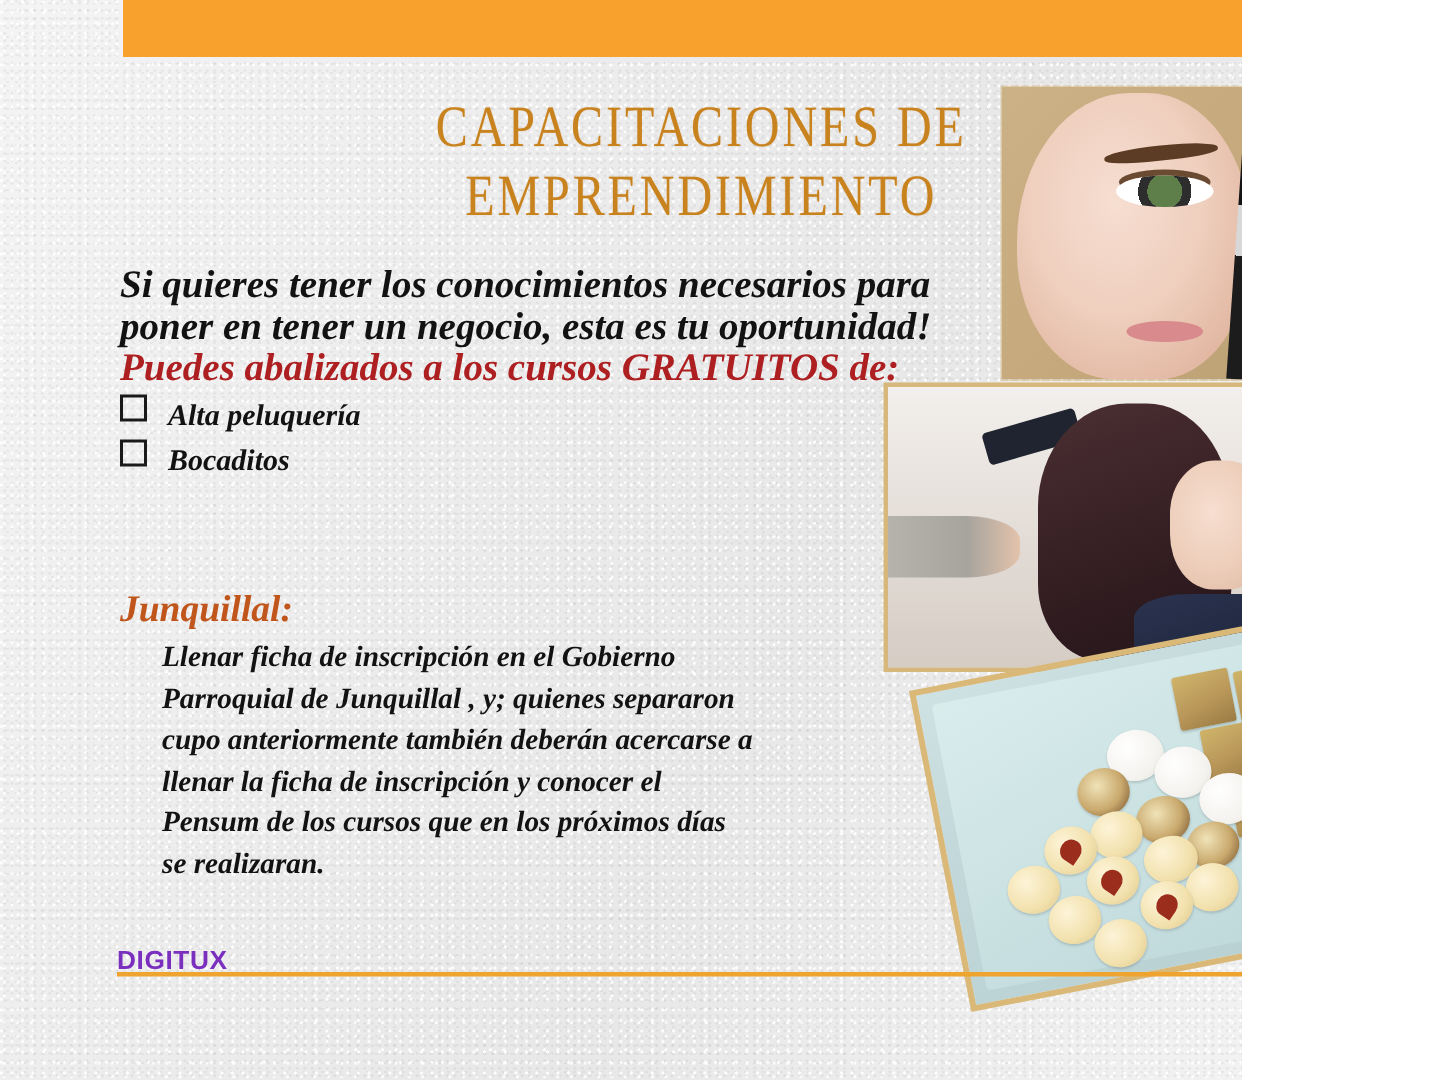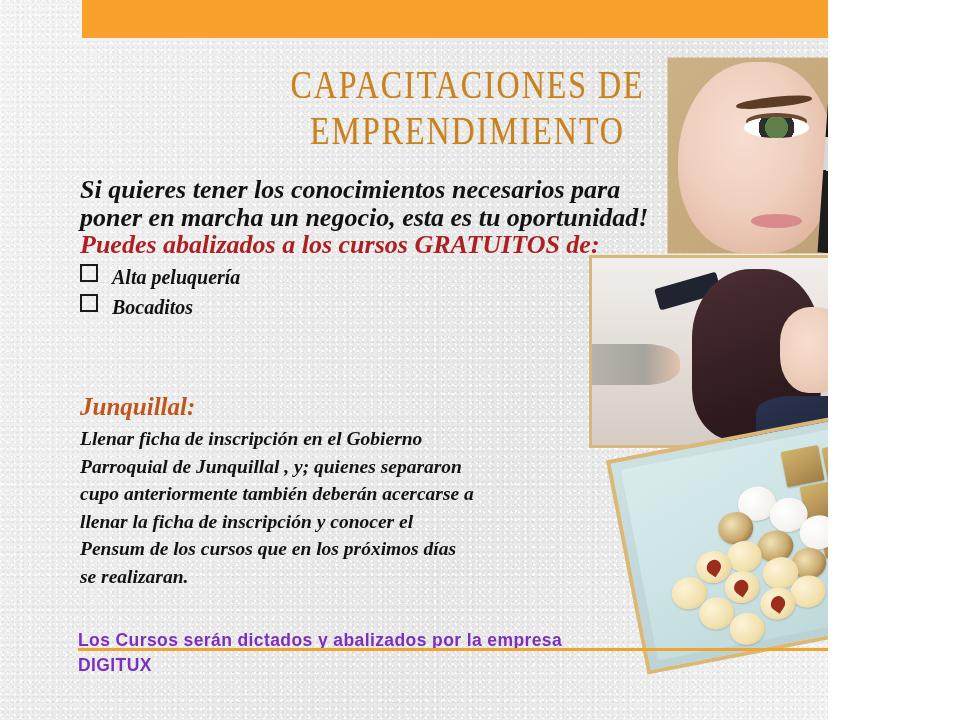--- a/index.html
+++ b/index.html
@@ -123,21 +123,21 @@
     left: 80px;
     top: 425px;
     width: 520px;
     font-family: "Liberation Serif", serif;
     font-style: italic;
     font-weight: bold;
     font-size: 19.5px;
     line-height: 27.5px;
     color: #121212;
   }
-  #requisitos-body .line { display: block; white-space: nowrap; }
+  #requisitos-body .line { display: block; white-space: nowrap; margin-left: 28px; }
 
   
   #footer {
     position: absolute;
     left: 78px;
     top: 628px;
     width: 800px;
     font-family: "Liberation Sans", sans-serif;
     font-weight: bold;
     font-size: 17.5px;
@@ -337,21 +337,21 @@
 
 <div id="slide">
 
   <div id="top-bar"></div>
 
   <div id="title">CAPACITACIONES DE
 EMPRENDIMIENTO</div>
 
   <div id="intro">
     <span class="line">Si quieres tener los conocimientos necesarios para</span>
-    <span class="line">poner en marcha un negocio, esta es tu oportunidad!</span>
+    <span class="line">poner en tener un negocio, esta es tu oportunidad!</span>
     <span class="line highlight">Puedes abalizados a los cursos GRATUITOS de:</span>
   </div>
 
   <ul id="course-list">
     <li>
       <span class="checkbox-glyph"></span>
       <span>Alta peluquería</span>
     </li>
     <li>
       <span class="checkbox-glyph"></span>
@@ -364,21 +364,20 @@
     <span class="line">Llenar ficha de inscripción en el Gobierno</span>
     <span class="line">Parroquial de Junquillal , y; quienes separaron</span>
     <span class="line">cupo anteriormente también deberán acercarse a</span>
     <span class="line">llenar la ficha de inscripción y conocer el</span>
     <span class="line">Pensum de los cursos que en los próximos días</span>
     <span class="line">se realizaran.</span>
   </div>
 
   <div id="footer-rule"></div>
   <div id="footer">
-    <span class="line">Los Cursos serán dictados y abalizados por la empresa</span>
     <span class="line">DIGITUX</span>
   </div>
 
   <div id="photo-makeup" class="photo" aria-label="Mujer con brochas de maquillaje">
     <div class="inner">
       <div class="face"></div>
       <div class="brow"></div>
       <div class="eye"></div>
       <div class="lips"></div>
       <div class="brush b1"></div>

